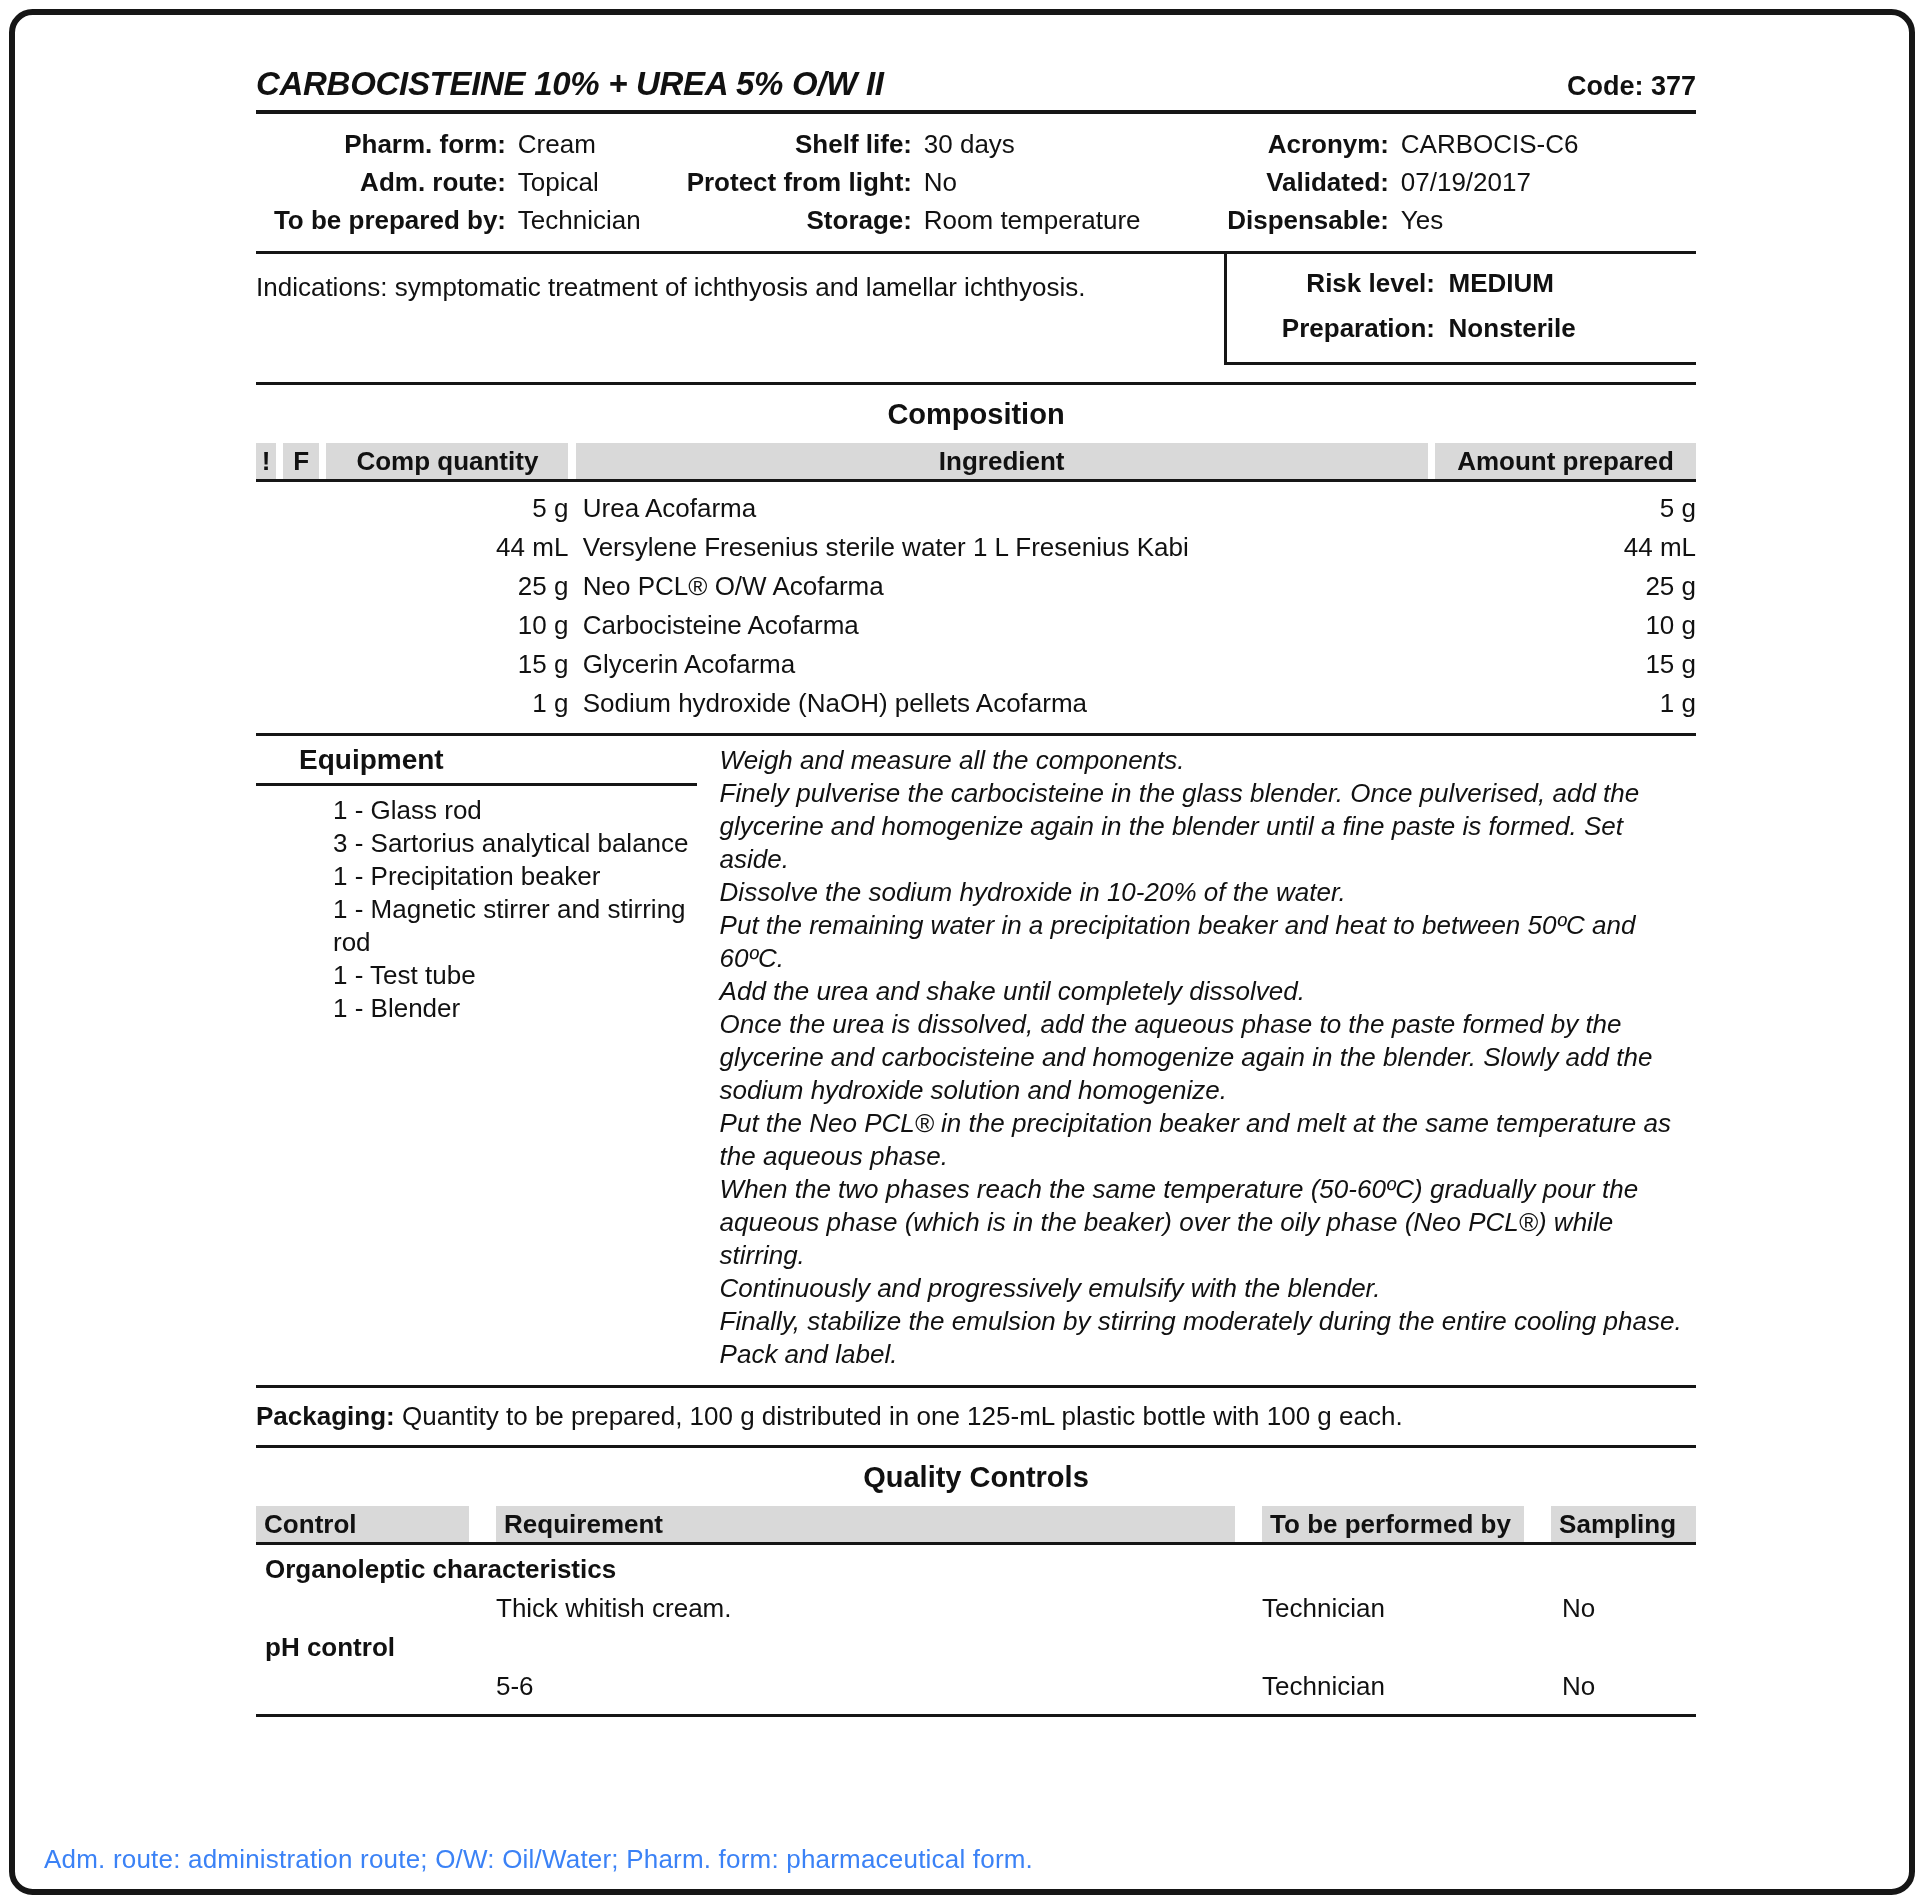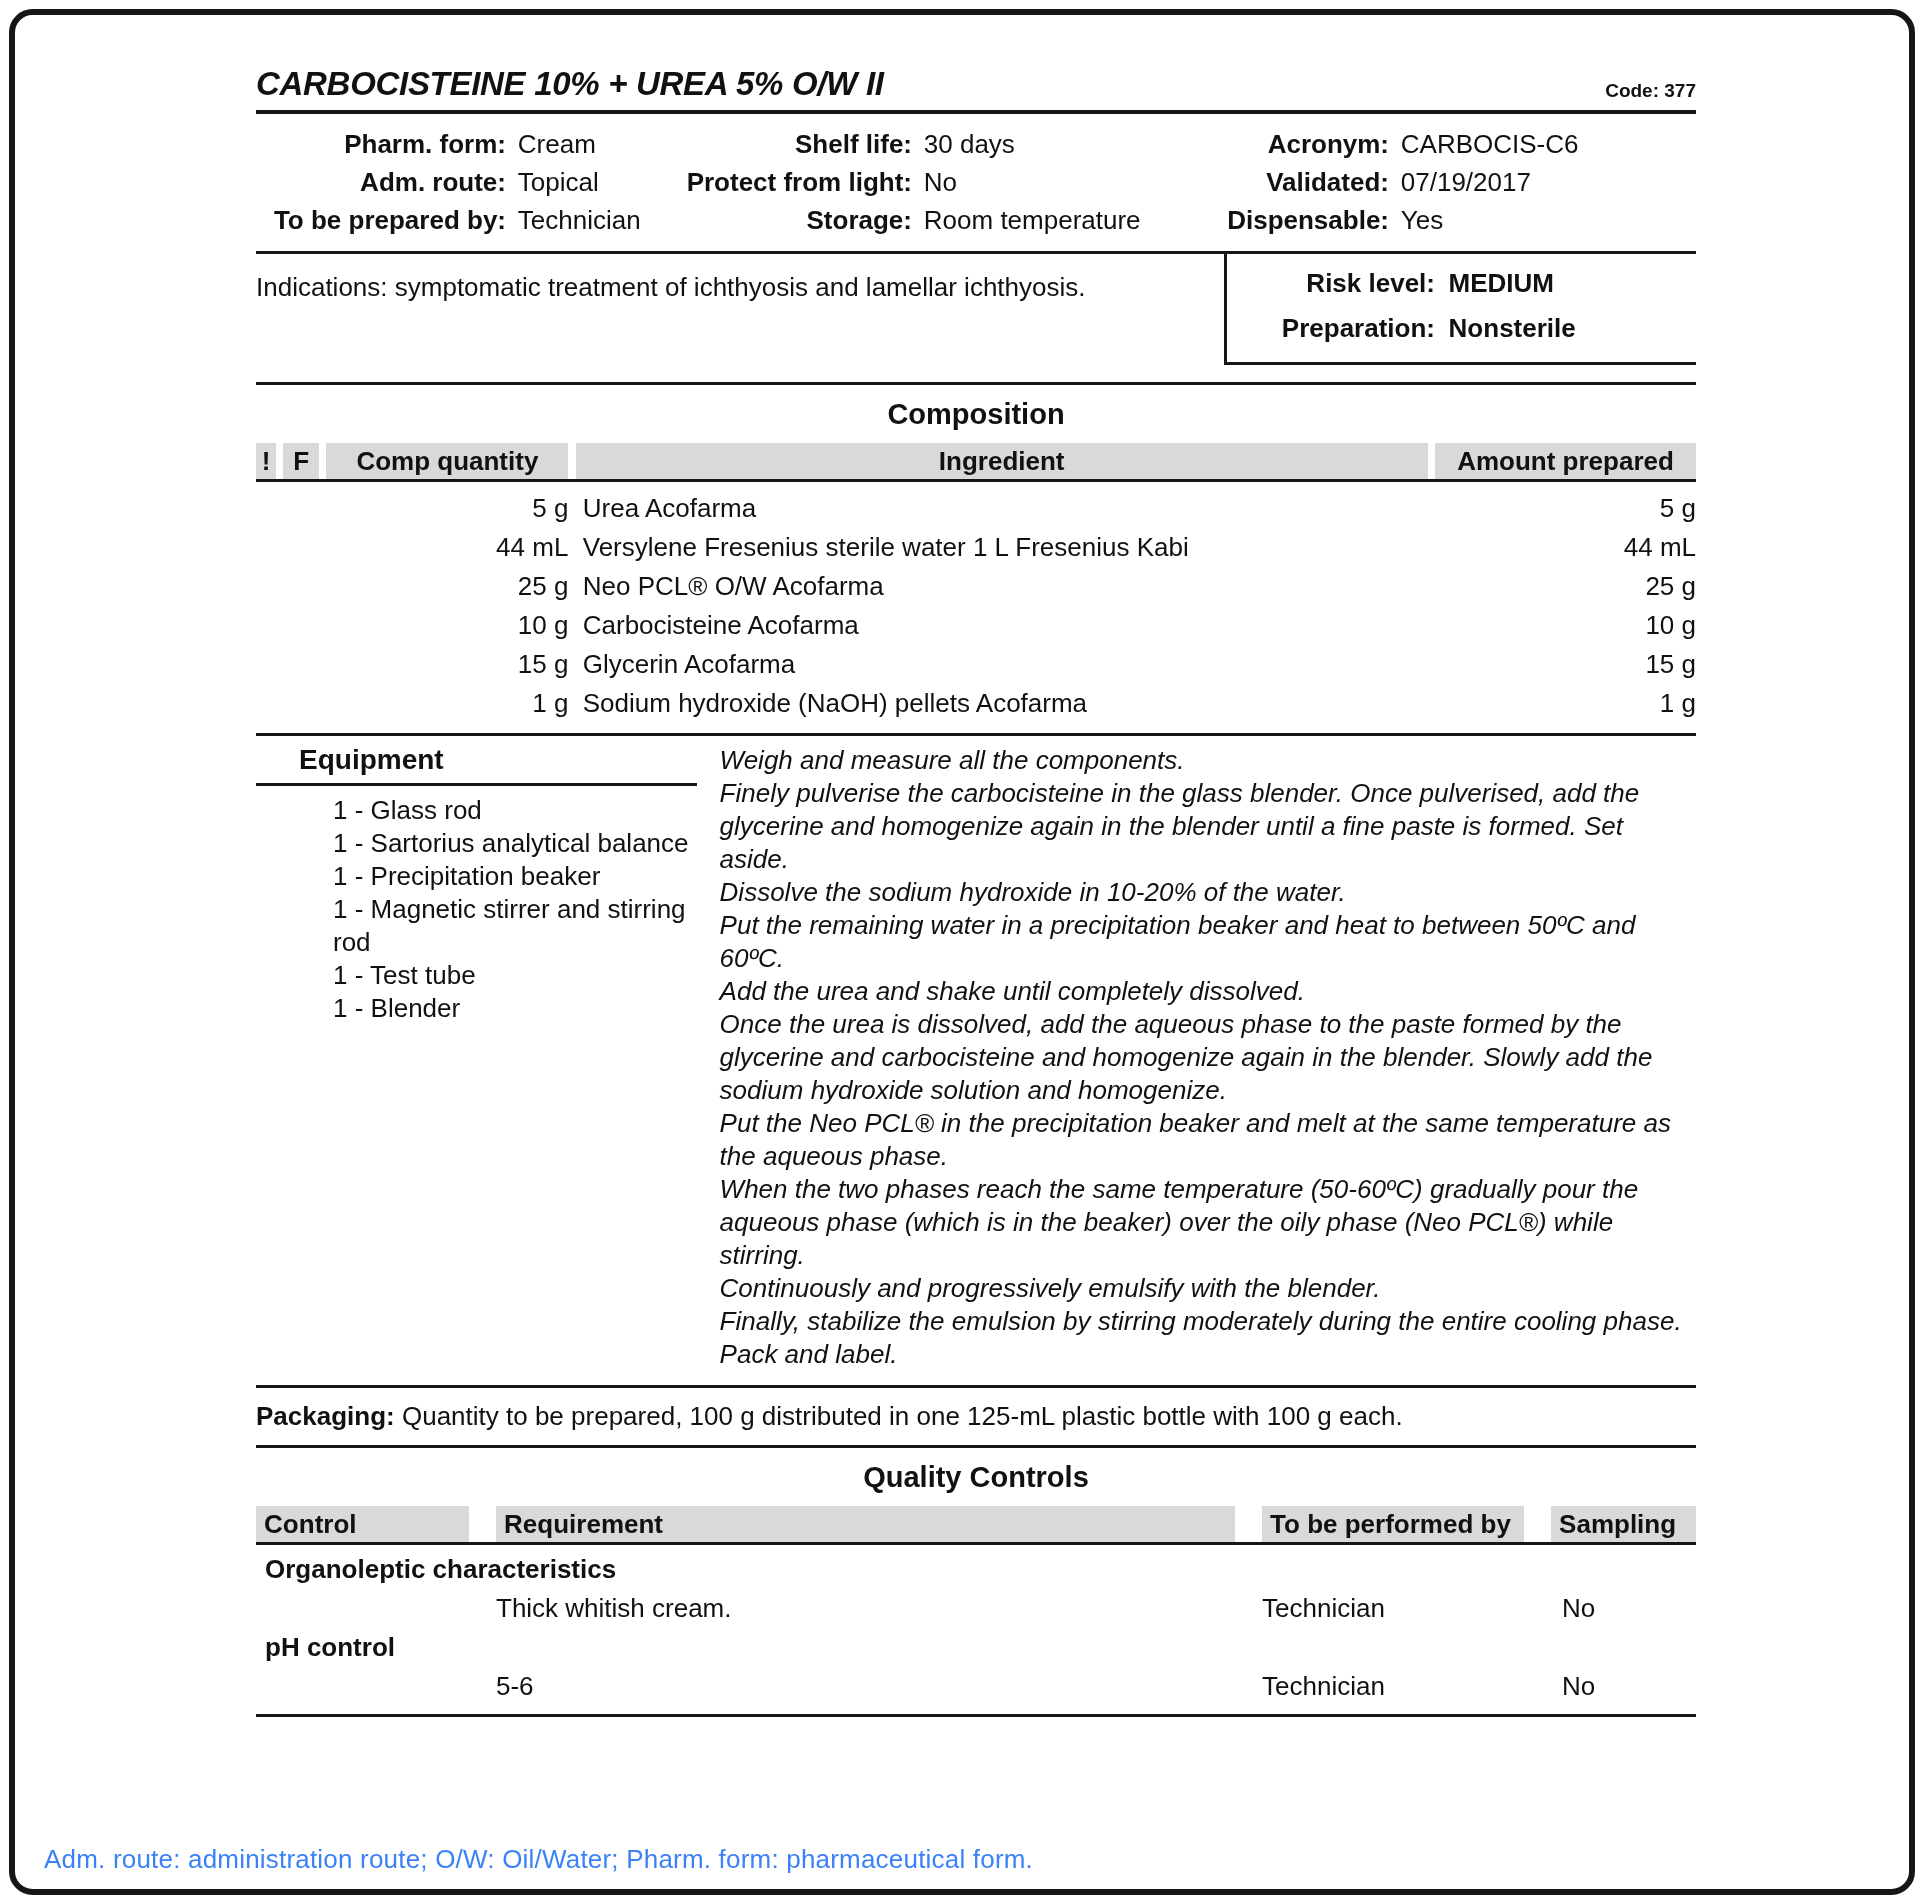--- a/index.html
+++ b/index.html
@@ -39,21 +39,21 @@
     padding-bottom: 8.1px;
     border-bottom: 4.5px solid #161616;
   }
   .doc-title {
     font-weight: bold;
     font-style: italic;
     font-size: 33px;
     line-height: 1.1;
     letter-spacing: -0.3px;
   }
-  .code { font-weight: bold; font-size: 19px; white-space: nowrap; }
+  .code { font-weight: bold; font-size: 27px; white-space: nowrap; }
 
   
   .info-grid {
     display: flex;
     margin-left: -58px;
     width: 1498px;
     padding: 11px 0 11.8px;
   }
   .info-col { display: flex; flex-direction: column; flex: none; }
   .info-col.c1 { width: 476px; }
@@ -285,21 +285,21 @@
         <div class="ca">1 g</div>
       </div>
     </div>
     <div class="rule"></div>
 
     <div class="two-col">
       <div class="equip-col">
         <div class="col-heading">Equipment</div>
         <div class="equip-list">
           <div class="equip-item">1 - Glass rod</div>
-          <div class="equip-item">1 - Sartorius analytical balance</div>
+          <div class="equip-item">3 - Sartorius analytical balance</div>
           <div class="equip-item">1 - Precipitation beaker</div>
           <div class="equip-item">1 - Magnetic stirrer and stirring rod</div>
           <div class="equip-item">1 - Test tube</div>
           <div class="equip-item">1 - Blender</div>
         </div>
       </div>
       <div class="prep-col">
         <div class="prep-steps">
           <p>Weigh and measure all the components.</p>
           <p>Finely pulverise the carbocisteine in the glass blender. Once pulverised, add the glycerine and homogenize again in the blender until a fine paste is formed. Set aside.</p>

